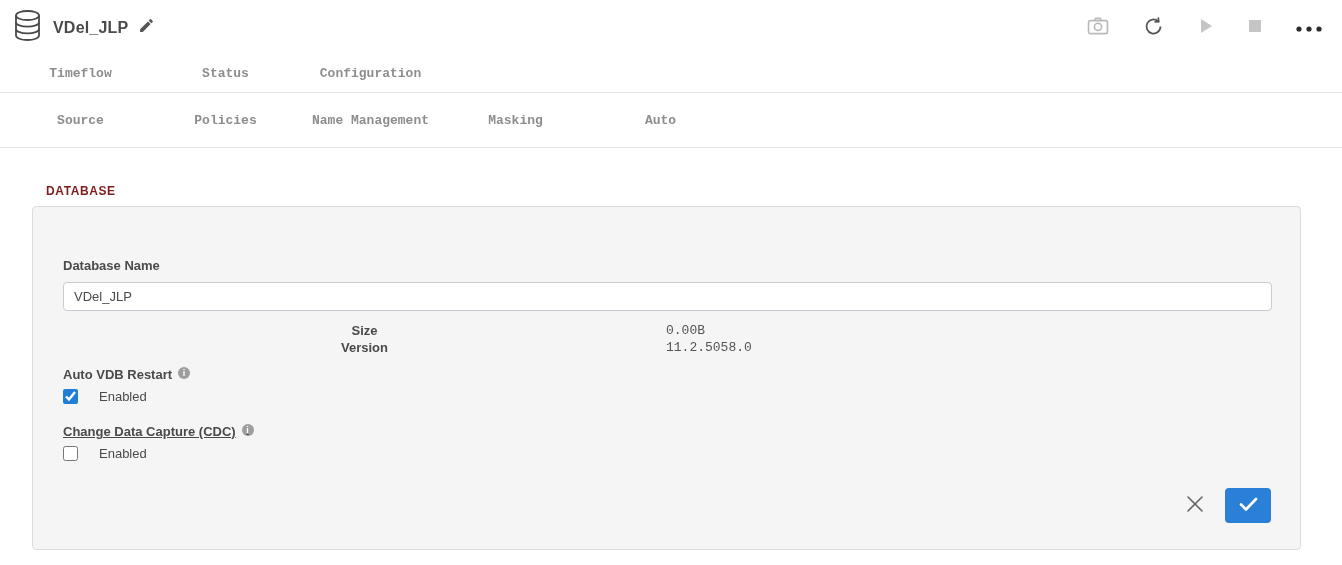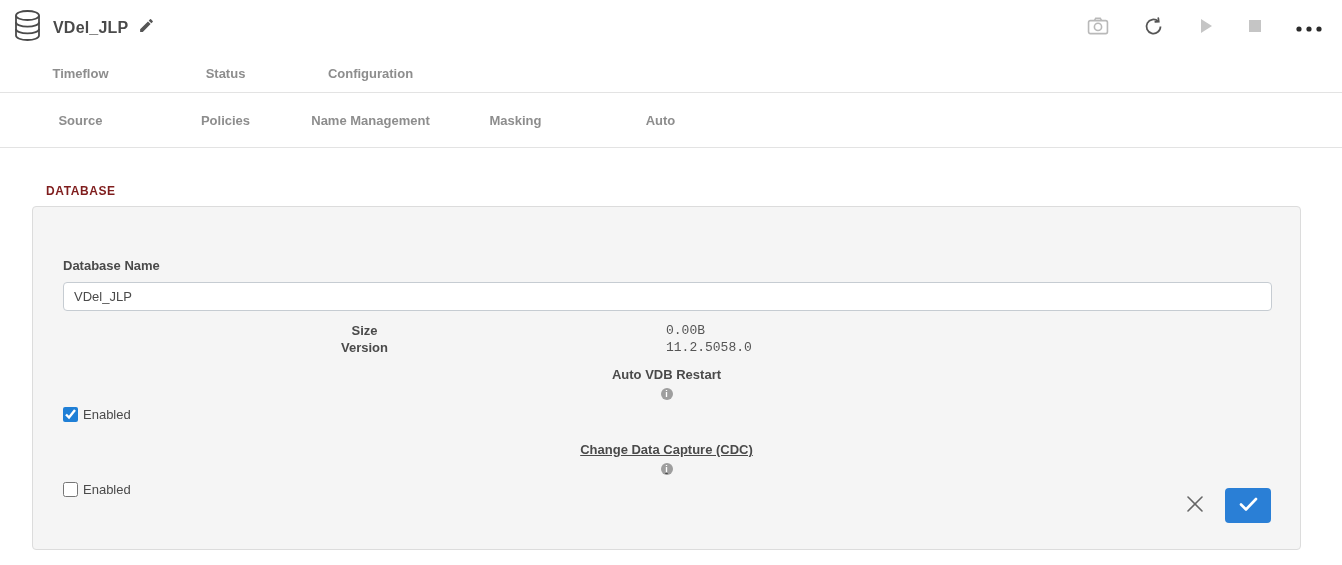--- a/index.html
+++ b/index.html
@@ -24,20 +24,21 @@
   .header-actions {
     margin-left: auto; display: flex; align-items: center; gap: 34px;
   }
   .action-btn { background: none; border: none; padding: 0; cursor: pointer;
     display: flex; align-items: center; justify-content: center; }
 
   
   .tabrow {
     display: flex; align-items: center; padding-left: 8px;
     border-bottom: 1px solid #e3e3e3;
+    font-family: Liberation Mono, monospace;
   }
   .tabrow.primary { height: 38px; }
   .tabrow.secondary { height: 55px; }
   .tab {
     width: 145px; text-align: center; font-size: 13px; font-weight: bold;
     color: #8d8d8d; cursor: pointer; white-space: nowrap;
   }
 
   
   .content { padding: 36px 0 0 32px; }
@@ -58,32 +59,32 @@
     font-family: "Liberation Sans", sans-serif; font-size: 13px; color: #4a4a4a;
     padding: 0 10px; outline: none;
   }
 
   .props { margin-top: 12px; text-align: center; }
   .prop-row { display: flex; line-height: 16.5px; font-size: 13px; }
   .prop-label { width: 603px; font-weight: bold; color: #4a4a4a; }
   .prop-value { color: #555; font-family: Liberation Mono, monospace; }
 
   .group-label {
-    display: flex; align-items: center; gap: 6px;
-    font-size: 13px; font-weight: bold; color: #4a4a4a; flex-direction: column;
+    display: flex; align-items: flex-start; gap: 6px;
+    font-size: 13px; font-weight: bold; color: #4a4a4a;
   }
   .mt-restart { margin-top: 11px; }
   .mt-cdc { margin-top: 20px; text-decoration: underline; }
   .info-icon {
     width: 12px; height: 12px; border-radius: 50%; background: #9e9e9e;
     color: #fff; font-size: 9px; font-weight: bold; line-height: 12px;
     text-align: center; display: inline-block; font-style: normal;
   }
   .check-row {
-    display: flex; align-items: center; gap: 5px; margin-top: 7px;
+    display: flex; align-items: center; gap: 21px; margin-top: 7px;
     font-size: 13px; color: #4a4a4a;
   }
   .check-row input[type="checkbox"] {
     width: 15px; height: 15px; accent-color: #1f7fd6; margin: 0; cursor: pointer;
   }
 
   .panel-actions {
     position: absolute; right: 29px; bottom: 26px;
     display: flex; align-items: center; gap: 20px;
   }

